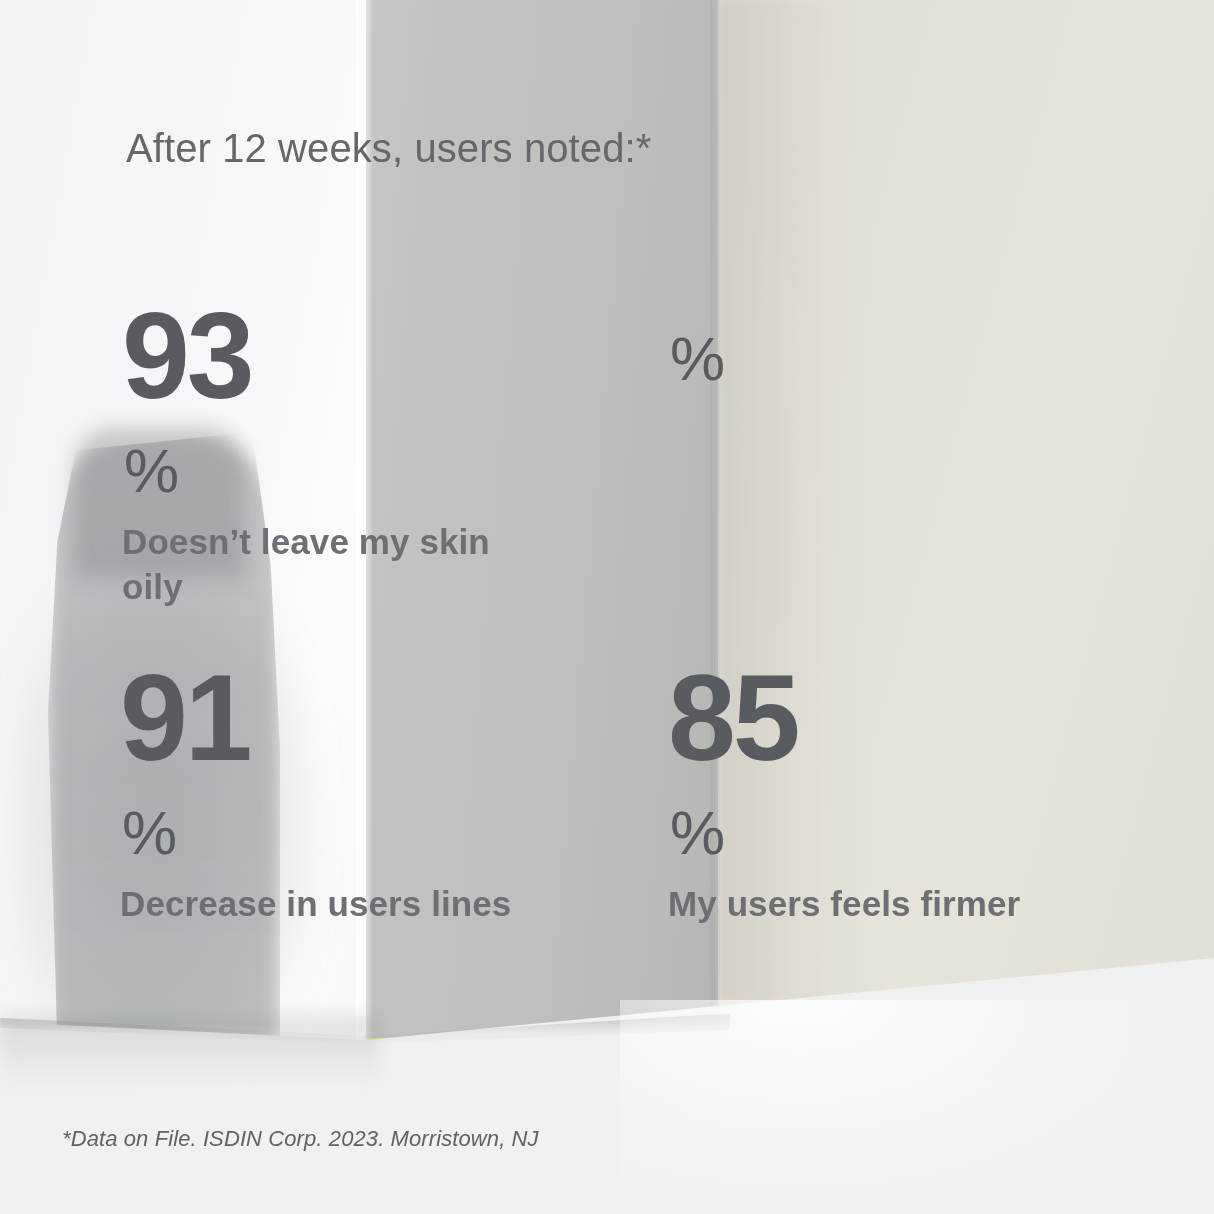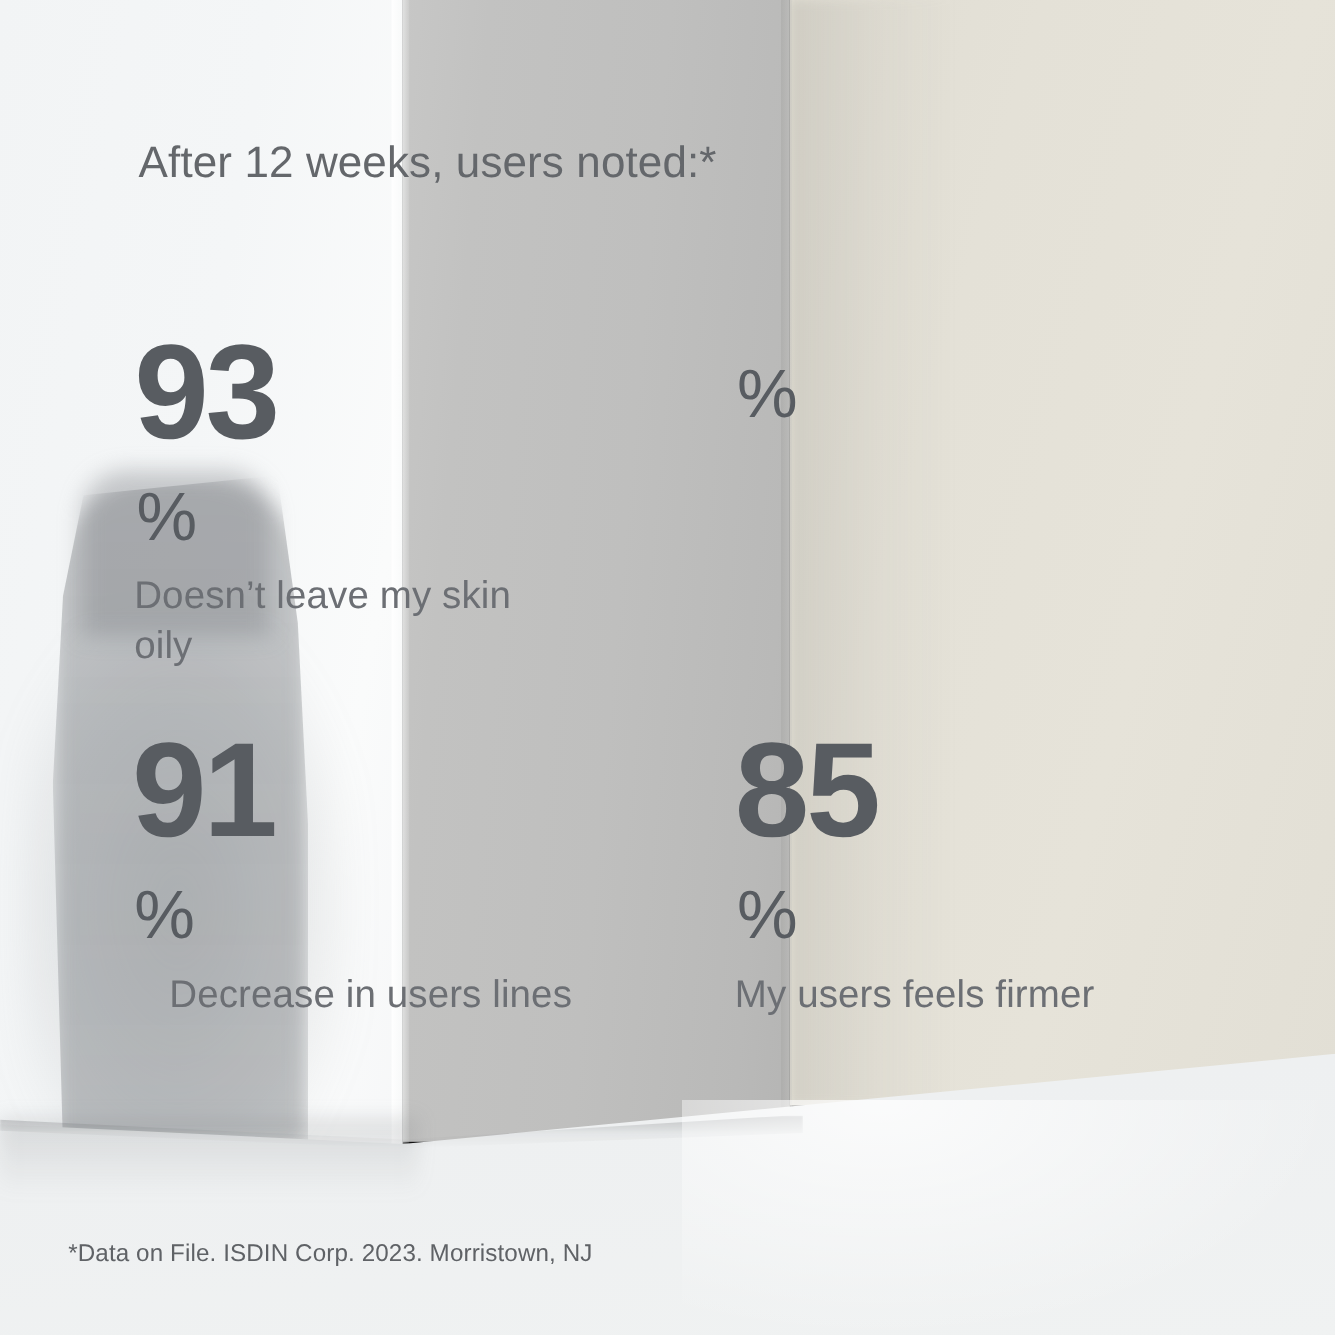--- a/index.html
+++ b/index.html
@@ -6,21 +6,21 @@
     margin: 0;
     padding: 0;
     background: #ffffff;
   }
   #stage {
     position: relative;
     width: 1214px;
     height: 1214px;
     overflow: hidden;
     font-family: "Liberation Sans", sans-serif;
-    background: #000000;
+    background: #bef264;
   }
 
   
   .bg-layer { position: absolute; inset: 0; }
 
   
   .wall-left {
     position: absolute;
     left: 0; top: 0;
     width: 366px; height: 1050px;
@@ -135,21 +135,21 @@
     color: #64676b;
     white-space: nowrap;
   }
 
   .stat {
     position: absolute;
     width: 420px;
   }
   .stat-a { left: 122px; top: 300px; }
   .stat-b { left: 668px; top: 300px; }
-  .stat-c { left: 120px; top: 662px; text-align: right; }
+  .stat-c { left: 120px; top: 662px; }
   .stat-d { left: 668px; top: 662px; }
 
   .stat-value {
     display: flex;
     align-items: flex-start;
     color: #585c61;
     line-height: 1;
     margin: 0 0 18px 0;
     flex-direction: column;
   }
@@ -162,37 +162,38 @@
   .stat-pct {
     font-size: 62px;
     font-weight: 400;
     line-height: 1;
     margin-top: 28px;
     margin-left: 2px;
     letter-spacing: -1px;
   }
   .stat-label {
     font-size: 35px;
-    font-weight: 400;
+    font-weight: 700;
     color: #6c6f74;
     line-height: 1.28;
     letter-spacing: 0.1px;
     max-width: 400px;
   }
   .stat-d .stat-label { max-width: 460px; white-space: nowrap; }
   .stat-b .stat-label { max-width: 380px; }
 
   .footnote {
     position: absolute;
     left: 62px;
     top: 1126px;
     font-size: 22px;
     font-weight: 400;
     color: #5f6266;
     letter-spacing: 0.1px;
+    font-style: italic;
   }
 </style>
 </head>
 <body>
 
 <div id="stage">
 
   <div class="bg-layer">
     <div class="wall-left"></div>
     <div class="bottle-shadow-soft"></div>

